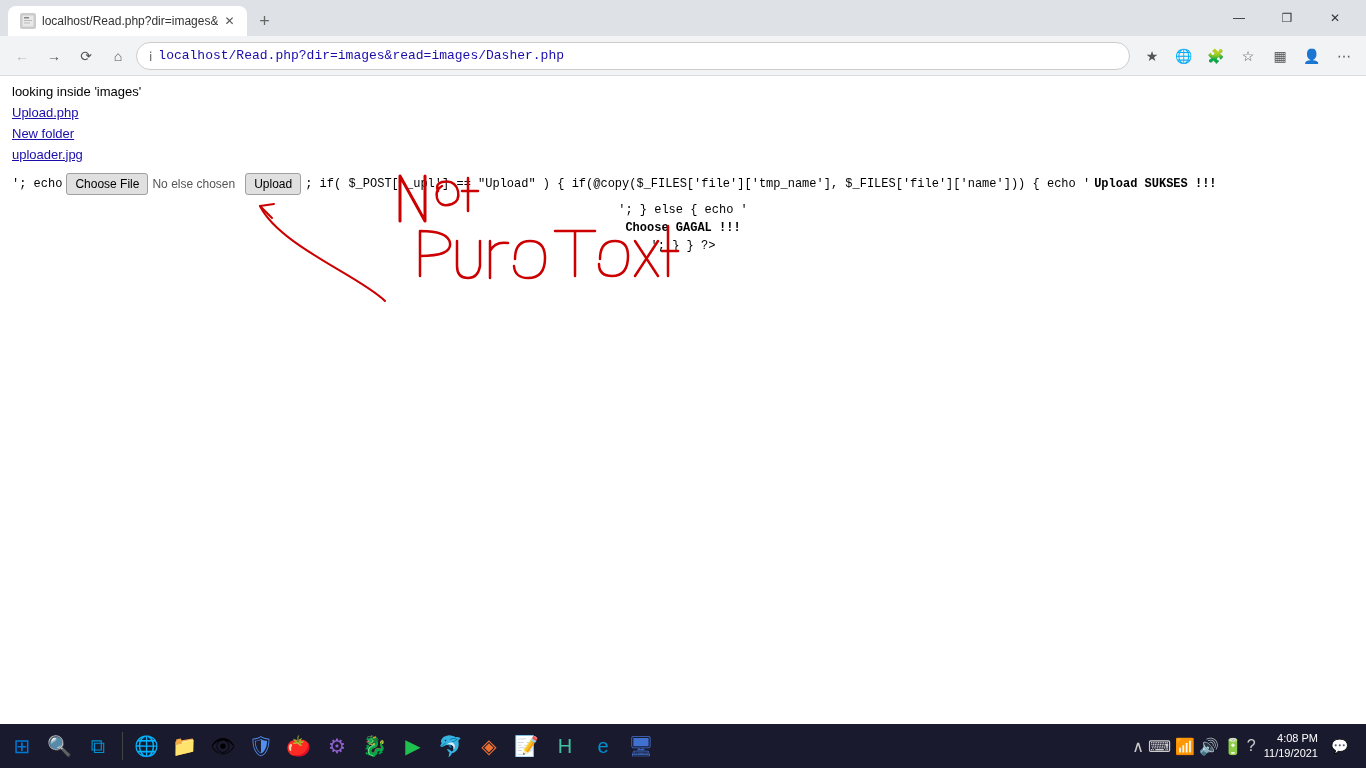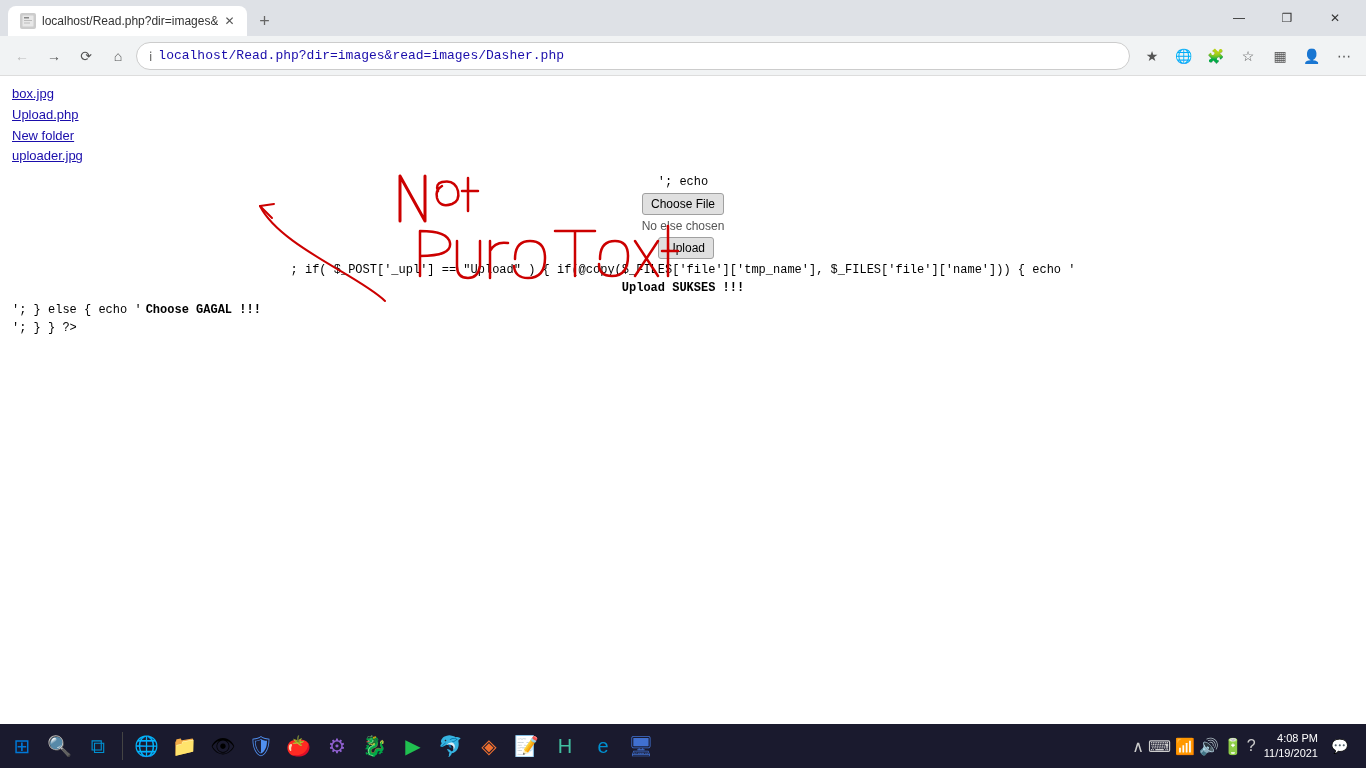--- a/index.html
+++ b/index.html
@@ -92,21 +92,20 @@
     
     .upload-area {
       display: flex;
       align-items: center;
       margin: 8px 0;
       gap: 4px;
       flex-wrap: wrap;
       font-family: Arial, sans-serif;
       font-size: 13px;
       position: relative;
-      flex-direction: column;
     }
     .choose-file-btn {
       background: #e0e0e0;
       border: 1px solid #a0a0a0;
       border-radius: 3px;
       padding: 2px 8px;
       font-size: 12px;
       cursor: pointer;
       height: 22px;
     }
@@ -116,21 +115,21 @@
       border: 1px solid #a0a0a0;
       border-radius: 3px;
       padding: 2px 8px;
       font-size: 12px;
       cursor: pointer;
       height: 22px;
       margin-left: 6px;
     }
     .code-text { font-family: 'Courier New', monospace; font-size: 12px; color: #000; }
     .bold-text { font-weight: bold; }
-    .echo-line { margin: 4px 0; font-family: Arial, sans-serif; font-size: 13px; display: flex; align-items: center; gap: 4px; }
+    .echo-line { margin: 4px 0; font-family: Arial, sans-serif; font-size: 13px; display: flex; align-items: center; gap: 4px; flex-direction: column; }
 
     
     .taskbar {
       height: 44px;
       background: #1a1a2e;
       display: flex;
       align-items: center;
       padding: 0 4px;
       gap: 2px;
     }
@@ -210,23 +209,23 @@
       <button class="toolbar-icon">☆</button>
       <button class="toolbar-icon">▦</button>
       <button class="toolbar-icon">👤</button>
       <button class="toolbar-icon">⋯</button>
     </div>
   </div>
 
   <div class="page-wrapper">
     <div class="page-content">
 
+      <div class="content-header">looking inside 'images'</div>
 
       <div>
-        <a class="file-link">box.jpg</a>
         <a class="file-link">Upload.php</a>
         <a class="file-link">New folder</a>
         <a class="file-link">uploader.jpg</a>
       </div>
 
       <div class="upload-area" style="position:relative;">
         <span class="code-text">'; echo </span>
 
         <label for="fileInput">
           <button class="choose-file-btn">

